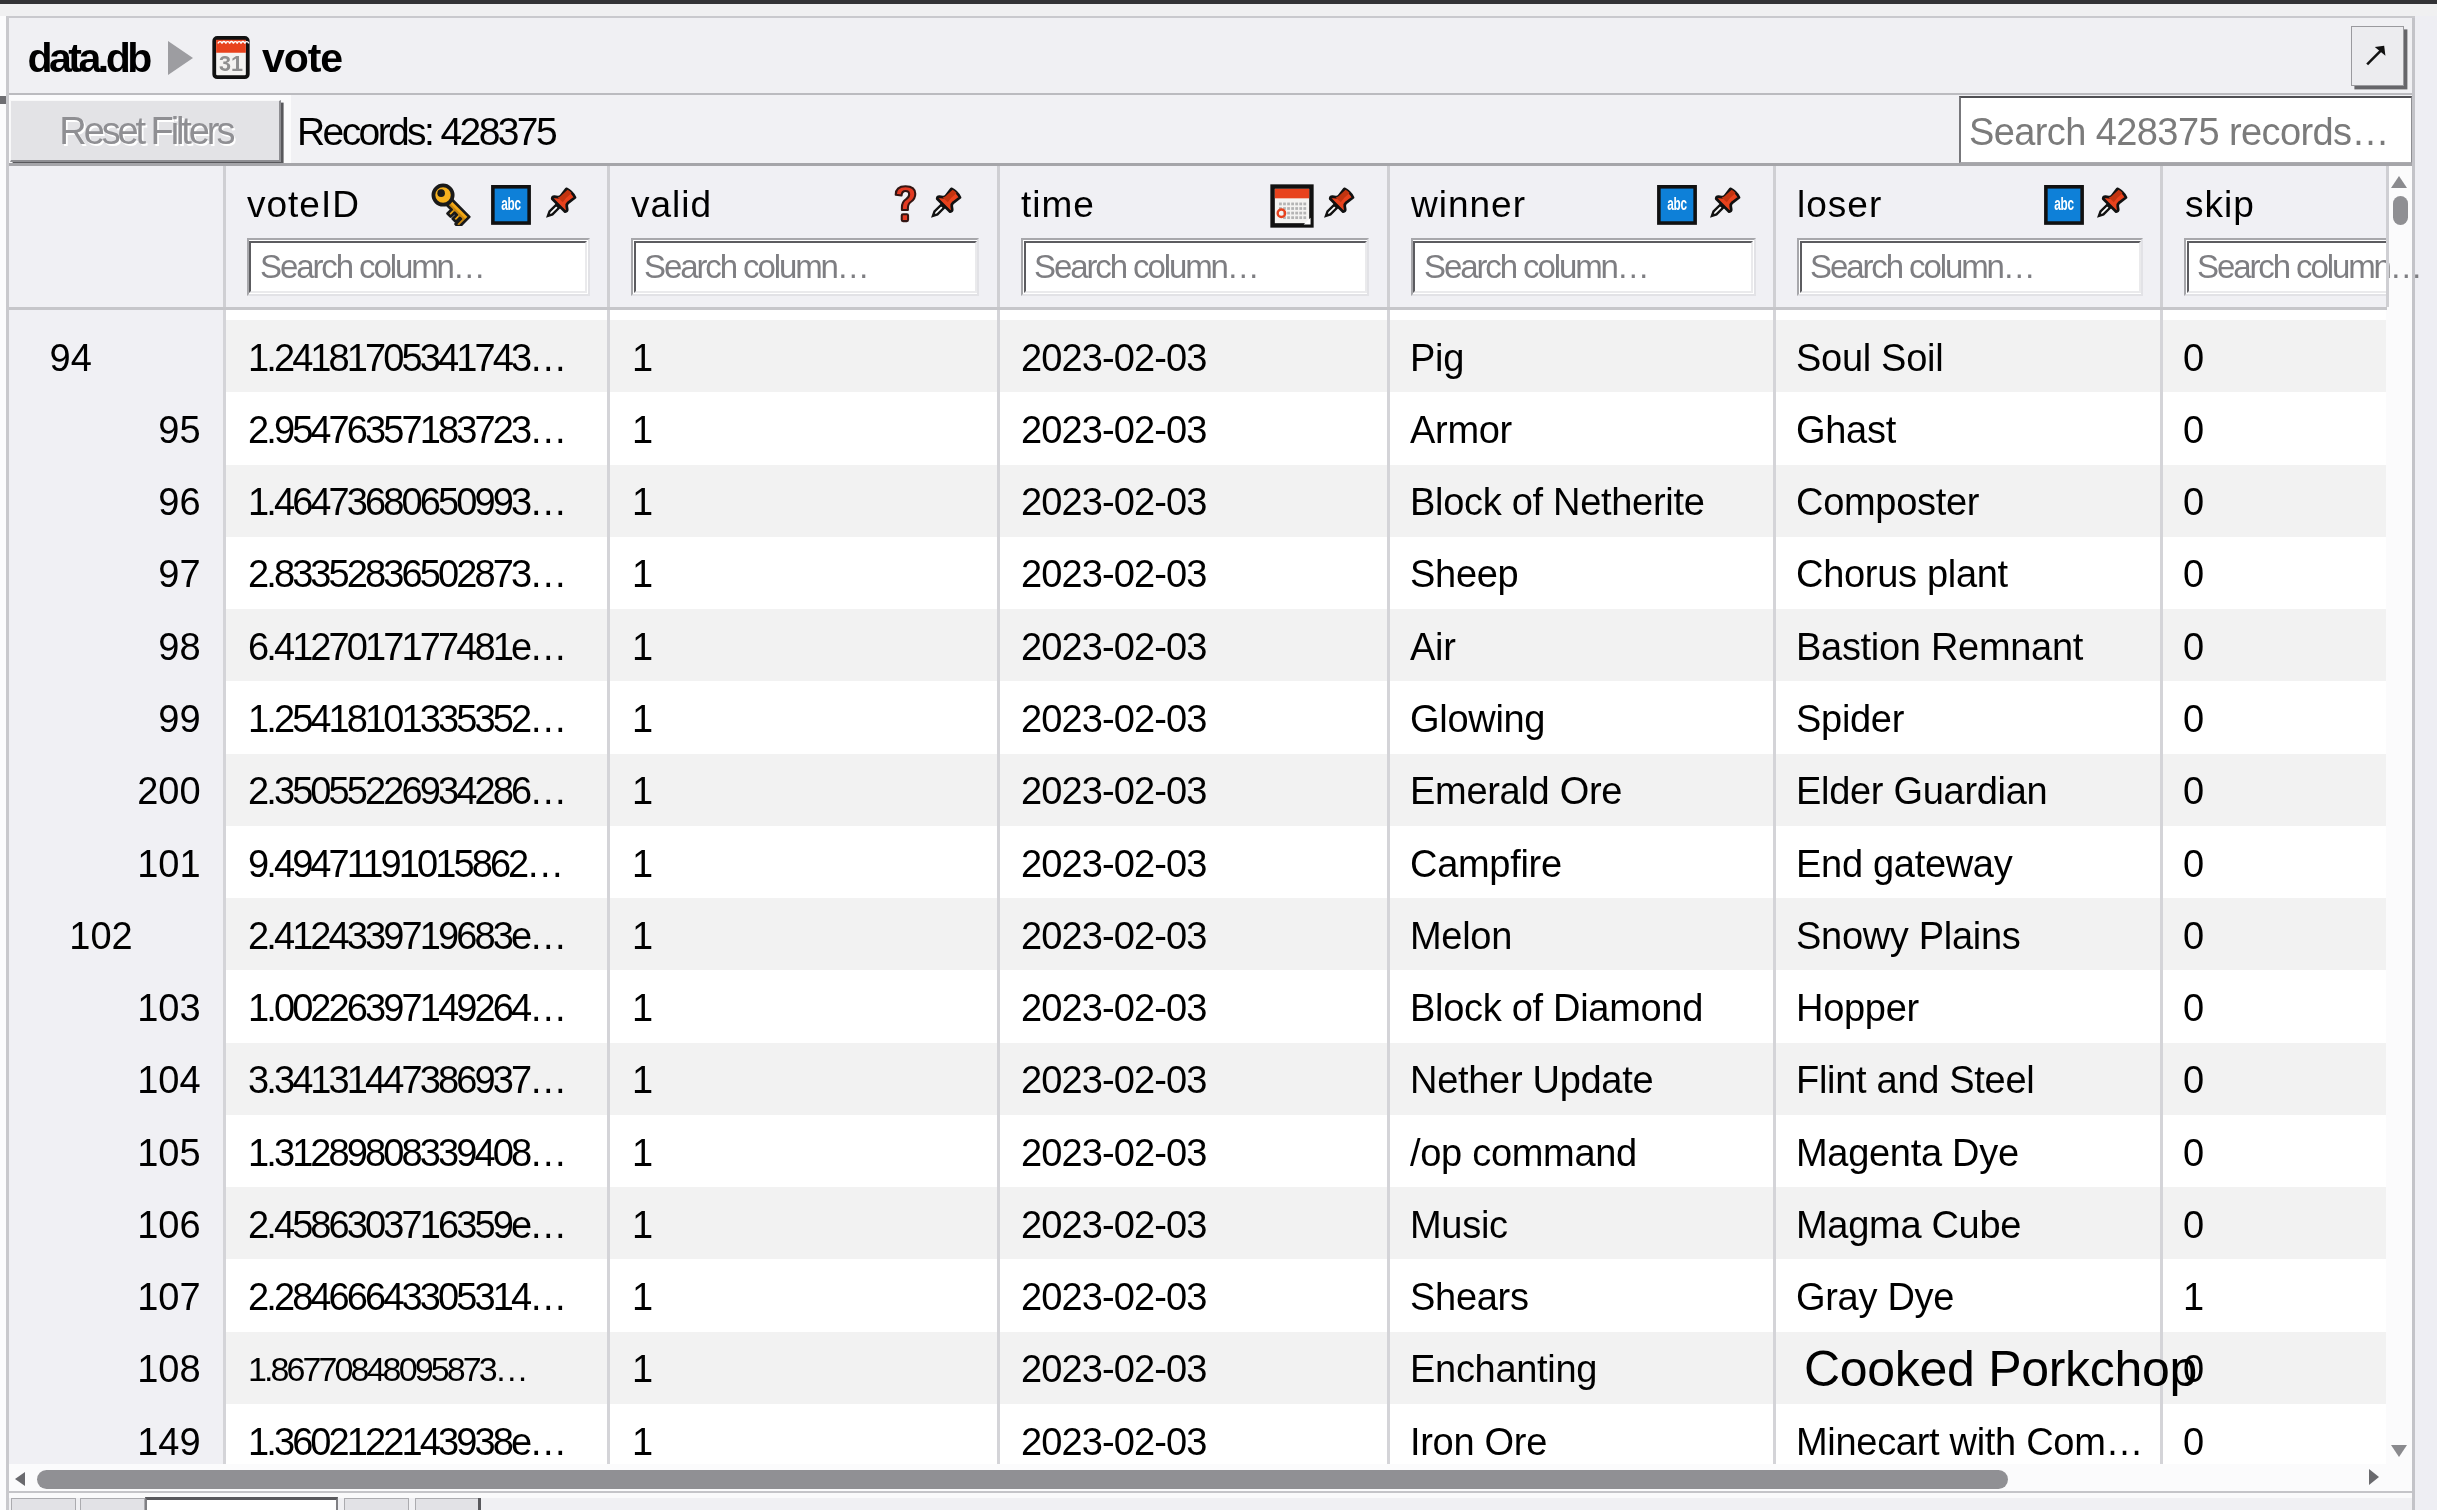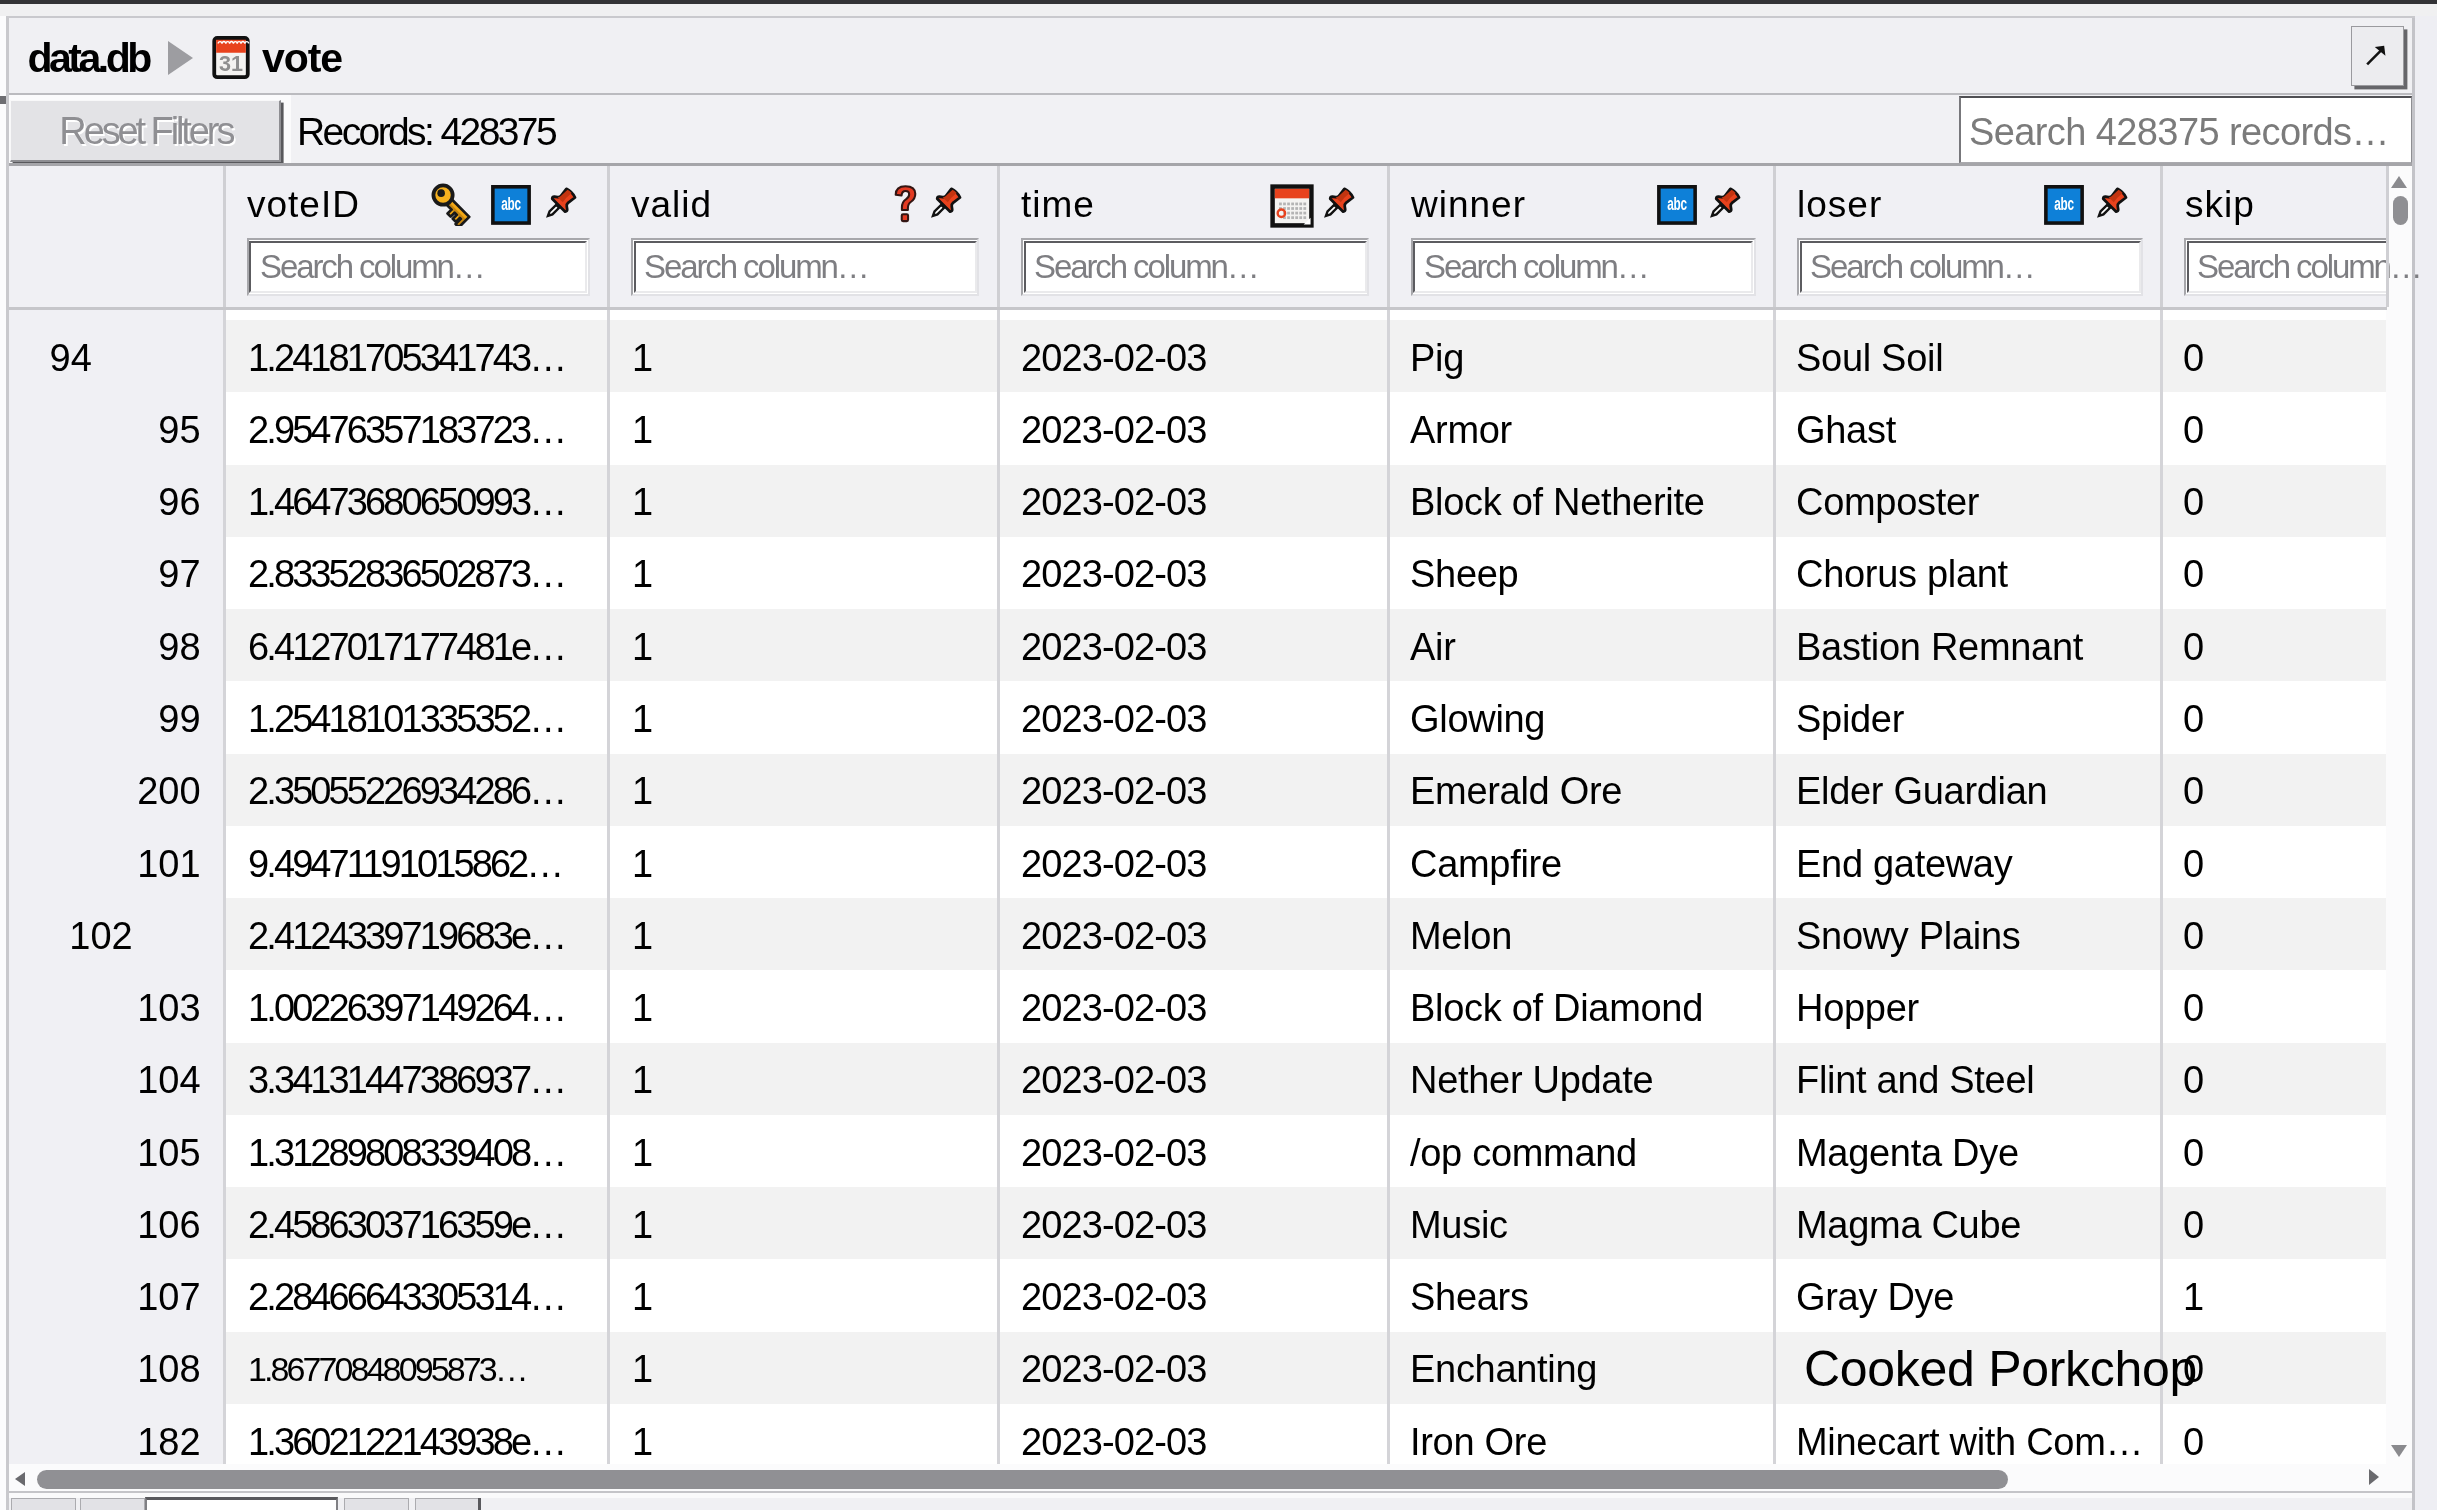--- a/index.html
+++ b/index.html
@@ -297,21 +297,21 @@
 <div class="txt" style="left:1410px;top:1261px;height:72px;line-height:72px;font-size:38px;letter-spacing:-0.3px;">Shears</div>
 <div class="txt" style="left:1796px;top:1261px;height:72px;line-height:72px;font-size:38px;letter-spacing:-0.3px;">Gray Dye</div>
 <div class="txt" style="left:2183px;top:1261px;height:72px;line-height:72px;font-size:38px;">1</div>
 <div class="txt" style="left:8.6px;top:1333px;width:192px;height:72px;line-height:72px;font-size:38px;text-align:right;">108</div>
 <div class="txt" style="left:248px;top:1333px;height:72px;line-height:72px;font-size:34px;letter-spacing:-2.9px;">1.86770848095873…</div>
 <div class="txt" style="left:632px;top:1333px;height:72px;line-height:72px;font-size:38px;">1</div>
 <div class="txt" style="left:1021px;top:1333px;height:72px;line-height:72px;font-size:38px;letter-spacing:-0.9px;">2023-02-03</div>
 <div class="txt" style="left:1410px;top:1333px;height:72px;line-height:72px;font-size:38px;letter-spacing:-0.3px;">Enchanting</div>
 <div class="txt" style="left:1796px;top:1333px;height:72px;line-height:72px;font-size:50px;letter-spacing:-0.3px;margin-left:8px;">Cooked Porkchop</div>
 <div class="txt" style="left:2183px;top:1333px;height:72px;line-height:72px;font-size:38px;">0</div>
-<div class="txt" style="left:8.6px;top:1406px;width:192px;height:72px;line-height:72px;font-size:38px;text-align:right;">182</div>
+<div class="txt" style="left:8.6px;top:1406px;width:192px;height:72px;line-height:72px;font-size:38px;text-align:right;">149</div>
 <div class="txt" style="left:248px;top:1406px;height:72px;line-height:72px;font-size:38px;letter-spacing:-2.9px;">1.3602122143938e…</div>
 <div class="txt" style="left:632px;top:1406px;height:72px;line-height:72px;font-size:38px;">1</div>
 <div class="txt" style="left:1021px;top:1406px;height:72px;line-height:72px;font-size:38px;letter-spacing:-0.9px;">2023-02-03</div>
 <div class="txt" style="left:1410px;top:1406px;height:72px;line-height:72px;font-size:38px;letter-spacing:-0.3px;">Iron Ore</div>
 <div class="txt" style="left:1796px;top:1406px;height:72px;line-height:72px;font-size:38px;letter-spacing:-0.3px;">Minecart with Com…</div>
 <div class="txt" style="left:2183px;top:1406px;height:72px;line-height:72px;font-size:38px;">0</div>
 <div class="abs" style="left:8.6px;top:1464px;width:2403px;height:27px;background:#fbfbfc"></div>
 <div class="abs" style="left:2391px;top:176px;width:0;height:0;border-bottom:12px solid #8a8a8e;border-left:8.2px solid transparent;border-right:8.2px solid transparent"></div>
 <div class="abs" style="left:2393px;top:196px;width:14.6px;height:29px;background:#8f8f93;border-radius:7.7px"></div>
 <div class="abs" style="left:2391px;top:1445px;width:0;height:0;border-top:12px solid #8a8a8e;border-left:8.2px solid transparent;border-right:8.2px solid transparent"></div>

